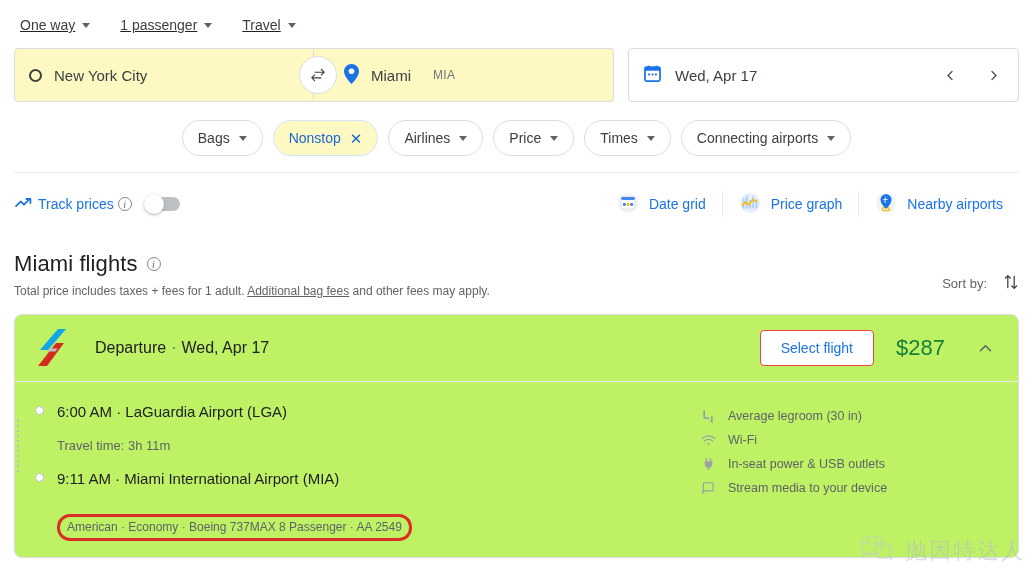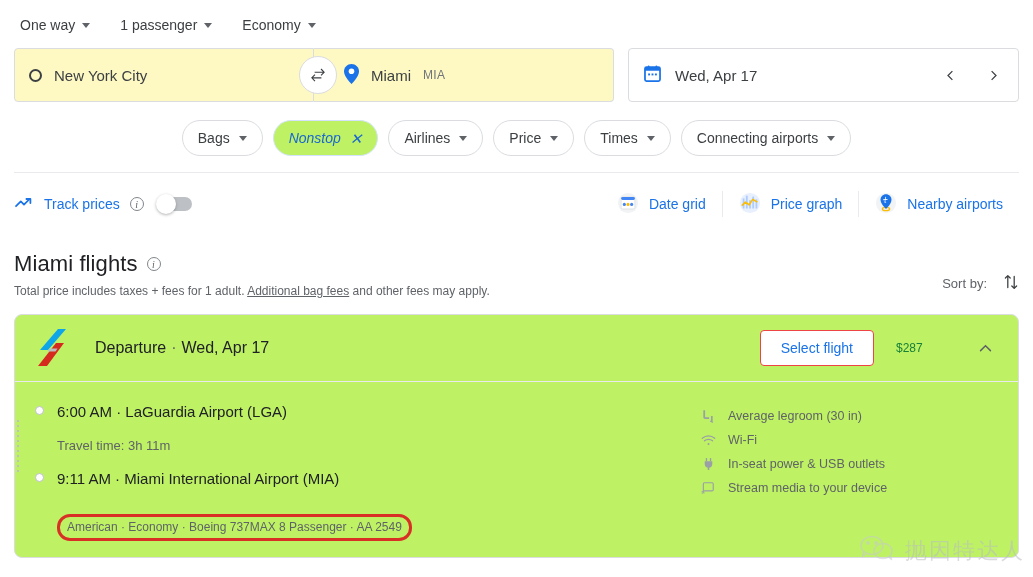--- a/index.html
+++ b/index.html
@@ -6,21 +6,21 @@
   html, body {
     width: 1033px; height: 577px;
     background: #ffffff;
     font-family: "Liberation Sans", sans-serif;
     color: #202124;
     overflow: hidden;
   }
   .page { position: relative; width: 1033px; height: 577px; }
 
   
-  .top-selectors { display: flex; align-items: center; padding: 12px 14px 0 14px; gap: 18px; }
+  .top-selectors { display: flex; align-items: center; padding: 12px 14px 0 14px; gap: 18px; text-decoration: underline; }
   .selector {
     display: inline-flex; align-items: center; gap: 7px;
     font-size: 14px; color: #3c4043; padding: 5px 6px;
     border-radius: 4px; cursor: pointer; white-space: nowrap;
   }
   .caret {
     width: 0; height: 0; border-left: 4.5px solid transparent;
     border-right: 4.5px solid transparent; border-top: 5px solid #5f6368;
     display: inline-block;
   }
@@ -33,21 +33,21 @@
     display: flex; align-items: center; padding: 0 14px; gap: 12px;
     font-size: 15px; color: #3c4043; cursor: text;
   }
   .field.origin { flex: 1 1 50%; border-radius: 4px 0 0 4px; }
   .field.dest { flex: 1 1 50%; border-radius: 0 4px 4px 0; border-left: none; padding-left: 30px; }
   .origin-dot {
     width: 13px; height: 13px; border: 2.4px solid #3c4043;
     border-radius: 50%; flex: none;
   }
   .pin { flex: none; }
-  .city-code { font-size: 12px; color: #70757a; margin-left: 0; letter-spacing: .3px; }
+  .city-code { font-size: 12px; color: #70757a; margin-left: 10px; letter-spacing: .3px; }
   .swap-btn {
     position: absolute; left: 285px; top: 50%; transform: translateY(-50%);
     width: 38px; height: 38px; border-radius: 50%; background: #fff;
     border: 1px solid #dadce0; display: flex; align-items: center;
     justify-content: center; cursor: pointer; z-index: 4;
   }
   .date-field {
     flex: 1; height: 54px; border: 1px solid #dadce0; border-radius: 4px;
     display: flex; align-items: center; padding: 0 10px 0 14px; gap: 13px;
     font-size: 15px; color: #3c4043; cursor: pointer; background: #fff;
@@ -58,30 +58,30 @@
     align-items: center; justify-content: center; cursor: pointer; color: #3c4043;
   }
 
   
   .chips-row { display: flex; justify-content: center; align-items: flex-end; gap: 10px; padding: 18px 14px 16px 14px; }
   .chip {
     height: 36px; border: 1px solid #dadce0; border-radius: 18px;
     display: inline-flex; align-items: center; gap: 9px; padding: 0 15px;
     font-size: 14px; color: #3c4043; background: #fff; cursor: pointer; white-space: nowrap;
   }
-  .chip.active { background: #bef264; border-color: #d3e3fd; color: #1967d2; font-style: italic; }
+  .chip.active { background: #fef9c3; border-color: #d3e3fd; color: #1967d2; }
   .chip.active .chip-x { color: #1967d2; font-size: 15px; line-height: 1; }
   .chip.plain { border: none; background: transparent; padding-left: 8px; }
 
   .divider { height: 1px; background: #e8eaed; margin: 0 14px; }
 
   
   .tools-row { display: flex; align-items: center; padding: 14px 14px; height: 62px; }
   .track {
-    display: flex; align-items: center; gap: 10px;
+    display: flex; align-items: center; gap: 4px;
     color: #1a73e8; font-size: 14px; cursor: pointer;
   }
   .info-circle {
     width: 14px; height: 14px; border: 1.2px solid #80868b; border-radius: 50%;
     display: inline-flex; align-items: center; justify-content: center;
     font-size: 10px; color: #5f6368; font-style: italic; font-family: "Liberation Serif", serif;
   }
   .toggle {
     width: 34px; height: 14px; background: #bdc1c6; border-radius: 7px;
     position: relative; margin-left: 14px; cursor: pointer;
@@ -120,21 +120,21 @@
   .card-head { display: flex; align-items: center; height: 66px; padding: 0 18px 0 20px; }
   .airline-logo { width: 38px; flex: none; display: flex; align-items: center; justify-content: center; }
   .card-head-title { font-size: 16px; color: #202124; margin-left: 22px; }
   .card-head-title .dot-sep { color: #5f6368; margin: 0 5px; }
   .card-head-right { margin-left: auto; display: flex; align-items: center; gap: 22px; }
   .select-btn {
     border: 1px solid #ef4444; border-radius: 4px; color: #1a73e8;
     font-size: 14px; padding: 9px 20px; cursor: pointer; background: #fff;
     font-family: "Liberation Sans", sans-serif;
   }
-  .price { font-size: 12px; color: #188038; min-width: 52px; }
+  .price { font-size: 22px; color: #188038; min-width: 52px; }
   .chev-btn {
     width: 30px; height: 30px; display: flex; align-items: center;
     justify-content: center; cursor: pointer; border-radius: 50%; color: #5f6368;
   }
 
   .card-body { border-top: 1px solid #e8eaed; display: flex; padding: 20px 18px 16px 20px; }
   .itinerary { flex: 1; position: relative; padding-left: 22px; }
   .leg { display: flex; align-items: flex-start; margin-bottom: 0; position: relative; }
   .leg-dot {
     position: absolute; left: -22px; top: 4px; width: 9px; height: 9px;
@@ -174,21 +174,21 @@
   <div class="top-selectors">
     <div class="selector">
       <span>One way</span>
       <span class="caret"></span>
     </div>
     <div class="selector">
       <span>1 passenger</span>
       <span class="caret"></span>
     </div>
     <div class="selector">
-      <span>Economy</span>
+      <span>Travel</span>
       <span class="caret"></span>
     </div>
   </div>
 
   <div class="fields-row">
     <div class="places">
       <div class="field origin">
         <span class="origin-dot"></span>
         <span>New York City</span>
       </div>

